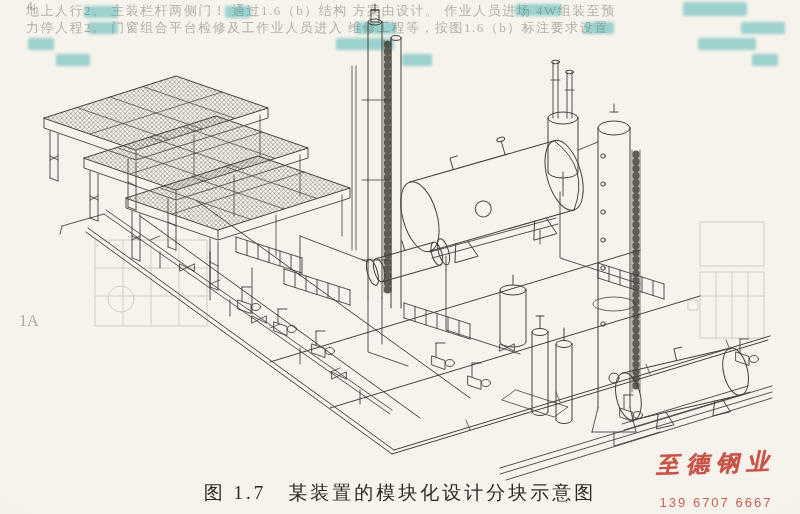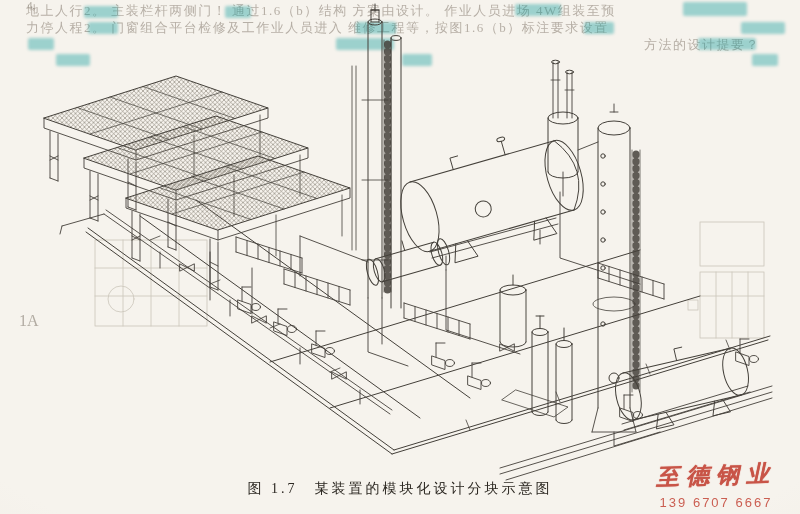--- a/index.html
+++ b/index.html
@@ -15,42 +15,41 @@
     letter-spacing:1.5px;filter:blur(.7px);user-select:none;
   }
   .faded .line{white-space:nowrap;overflow:hidden;}
   .faded .line.right{text-align:right;padding-right:14px;}
   
   .hl{position:absolute;background:rgba(22,158,158,.40);filter:blur(1.6px);border-radius:2px;}
   .corner-mark{position:absolute;left:27px;top:-1px;font-size:11px;color:rgba(110,100,88,.55);}
   .margin-mark{position:absolute;left:19px;top:312px;font-size:16px;color:rgba(110,100,88,.5);}
   .caption{
     position:absolute;left:0;right:0;top:480px;text-align:center;
-    font-size:14px;letter-spacing:3px;color:#2c2822;
+    font-size:19px;letter-spacing:3px;color:#2c2822;
   }
   .watermark{position:absolute;right:24px;bottom:4px;text-align:center;pointer-events:none;}
   .watermark .brand{
     font-size:23px;font-weight:bold;font-style:italic;letter-spacing:7px;
     color:#c0392b;opacity:.85;transform:rotate(-2deg);text-shadow:0 0 1px #c0392b;
   }
   .watermark .phone{
     font-family:"Liberation Sans",sans-serif;font-size:13px;letter-spacing:2px;
-    color:#c0392b;opacity:.8;margin-top:4px;
+    color:#c0392b;opacity:.8;margin-top:16px;
   }
   svg.fig{position:absolute;left:0;top:0;}
 </style>
 </head>
 <body>
 
 <div class="page">
 
   <div class="faded">
     <div class="line">地上人行2。 主装栏杆两侧门！ 通过1.6（b）结构 方案由设计。 作业人员进场 4W组装至预</div>
     <div class="line">力停人程2。 门窗组合平台检修及工作业人员进入 维修工程等，按图1.6（b）标注要求设置</div>
-    <div class="line right">方法的设计提要？</div>
   </div>
   <div class="corner-mark">4,</div>
   <div class="margin-mark">1A</div>
 
   <div class="hl" style="left:84px;top:6px;width:34px;height:12px"></div>
   <div class="hl" style="left:225px;top:6px;width:26px;height:12px"></div>
   <div class="hl" style="left:515px;top:4px;width:46px;height:12px"></div>
   <div class="hl" style="left:683px;top:2px;width:64px;height:14px"></div>
   <div class="hl" style="left:741px;top:22px;width:44px;height:12px"></div>
   <div class="hl" style="left:88px;top:22px;width:30px;height:12px"></div>

